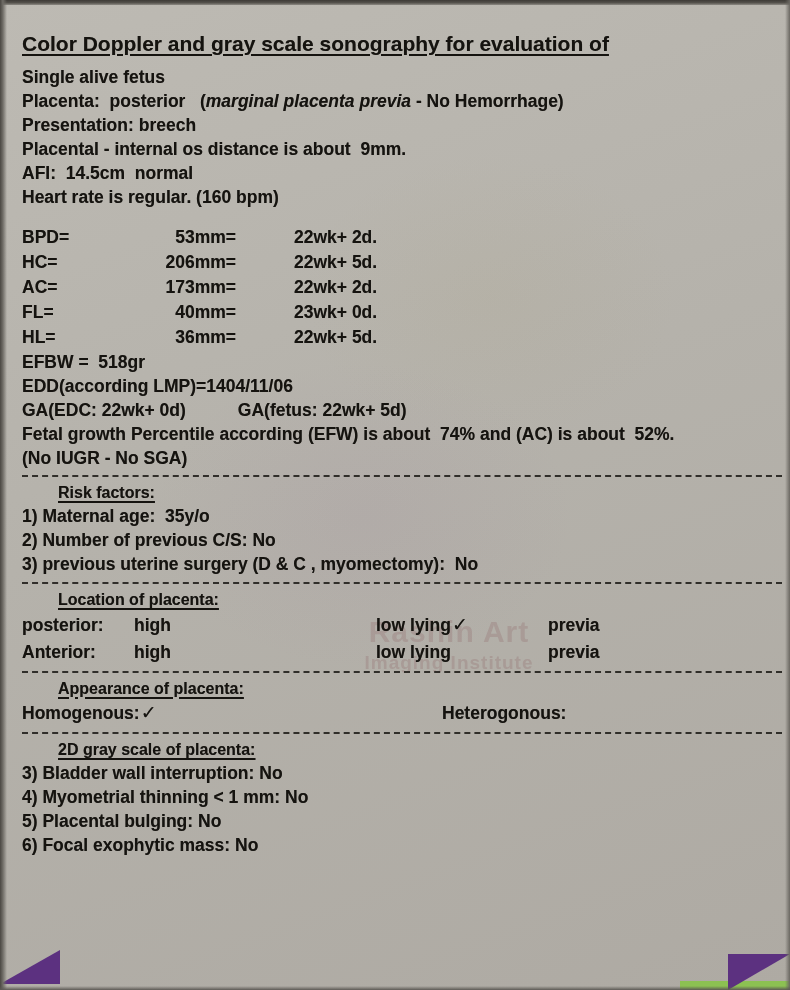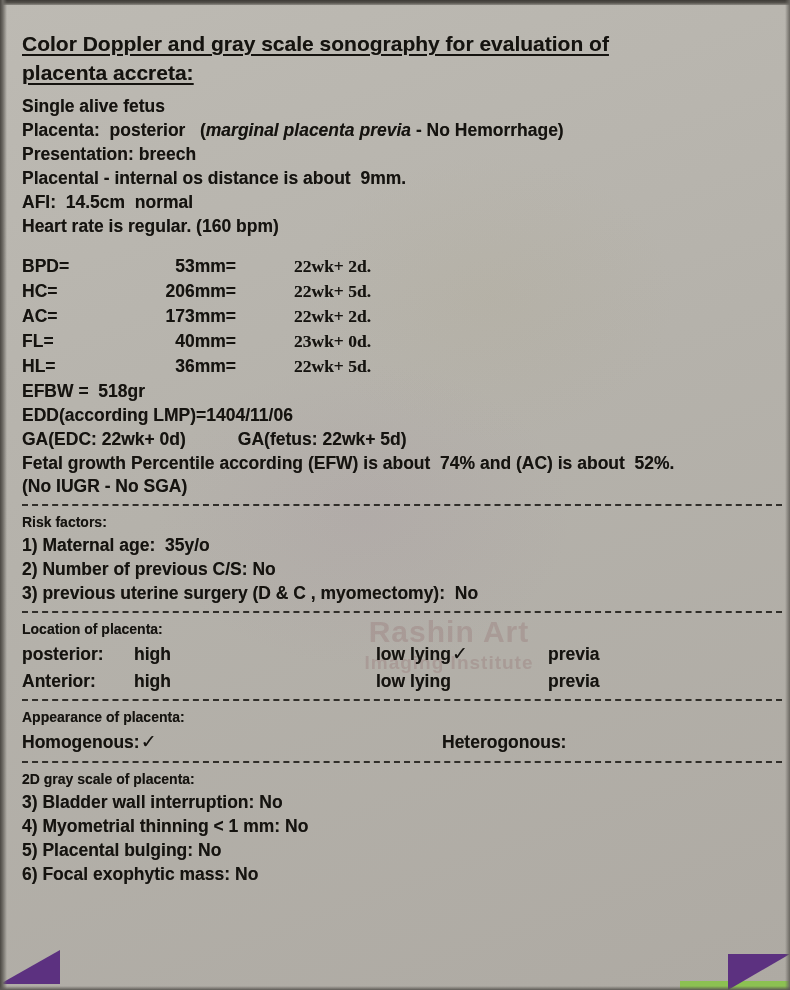--- a/index.html
+++ b/index.html
@@ -112,28 +112,30 @@
   .biometry { border-collapse: collapse; }
   .biometry td {
     font-weight: bold;
     font-size: 17.5px;
     padding: 0 0 1px 0;
     line-height: 1.37;
     white-space: pre;
   }
   .bio-label { width: 82px; }
   .bio-value { width: 132px; text-align: right; }
-  .bio-ga    { padding-left: 58px !important; font-family: Liberation Serif, serif; }
+  .bio-ga    { padding-left: 58px !important; }
 
   
   .sec-head {
     display: inline-block;
+    text-decoration: underline;
     text-underline-offset: 3px;
     text-decoration-thickness: 2px;
-    font-size: 14px;
+    font-size: 16px;
+    margin-left: 36px;
   }
 
   .sep {
     border-top: 2px dashed #1a1814;
     margin: 5px 0 4px 0;
     height: 0;
     opacity: 0.85;
   }
 
   
@@ -174,21 +176,20 @@
 
   <div class="watermark">
     <div class="wm1">Rashin Art</div>
     <div class="wm2">Imaging Institute</div>
   </div>
 
   <div class="content">
 
     <div class="title">
       <span>Color Doppler and gray scale sonography for evaluation of</span><br>
-      <span>placenta accreta:</span>
     </div>
 
     <div class="line">Single alive fetus</div>
     <div class="line"><span>Placenta:  posterior   (</span><span class="ital">marginal placenta previa</span><span> - No Hemorrhage)</span></div>
     <div class="line">Presentation: breech</div>
     <div class="line">Placental - internal os distance is about  9mm.</div>
     <div class="line">AFI:  14.5cm  normal</div>
     <div class="line">Heart rate is regular. (160 bpm)</div>
 
     <div class="gap"></div>

